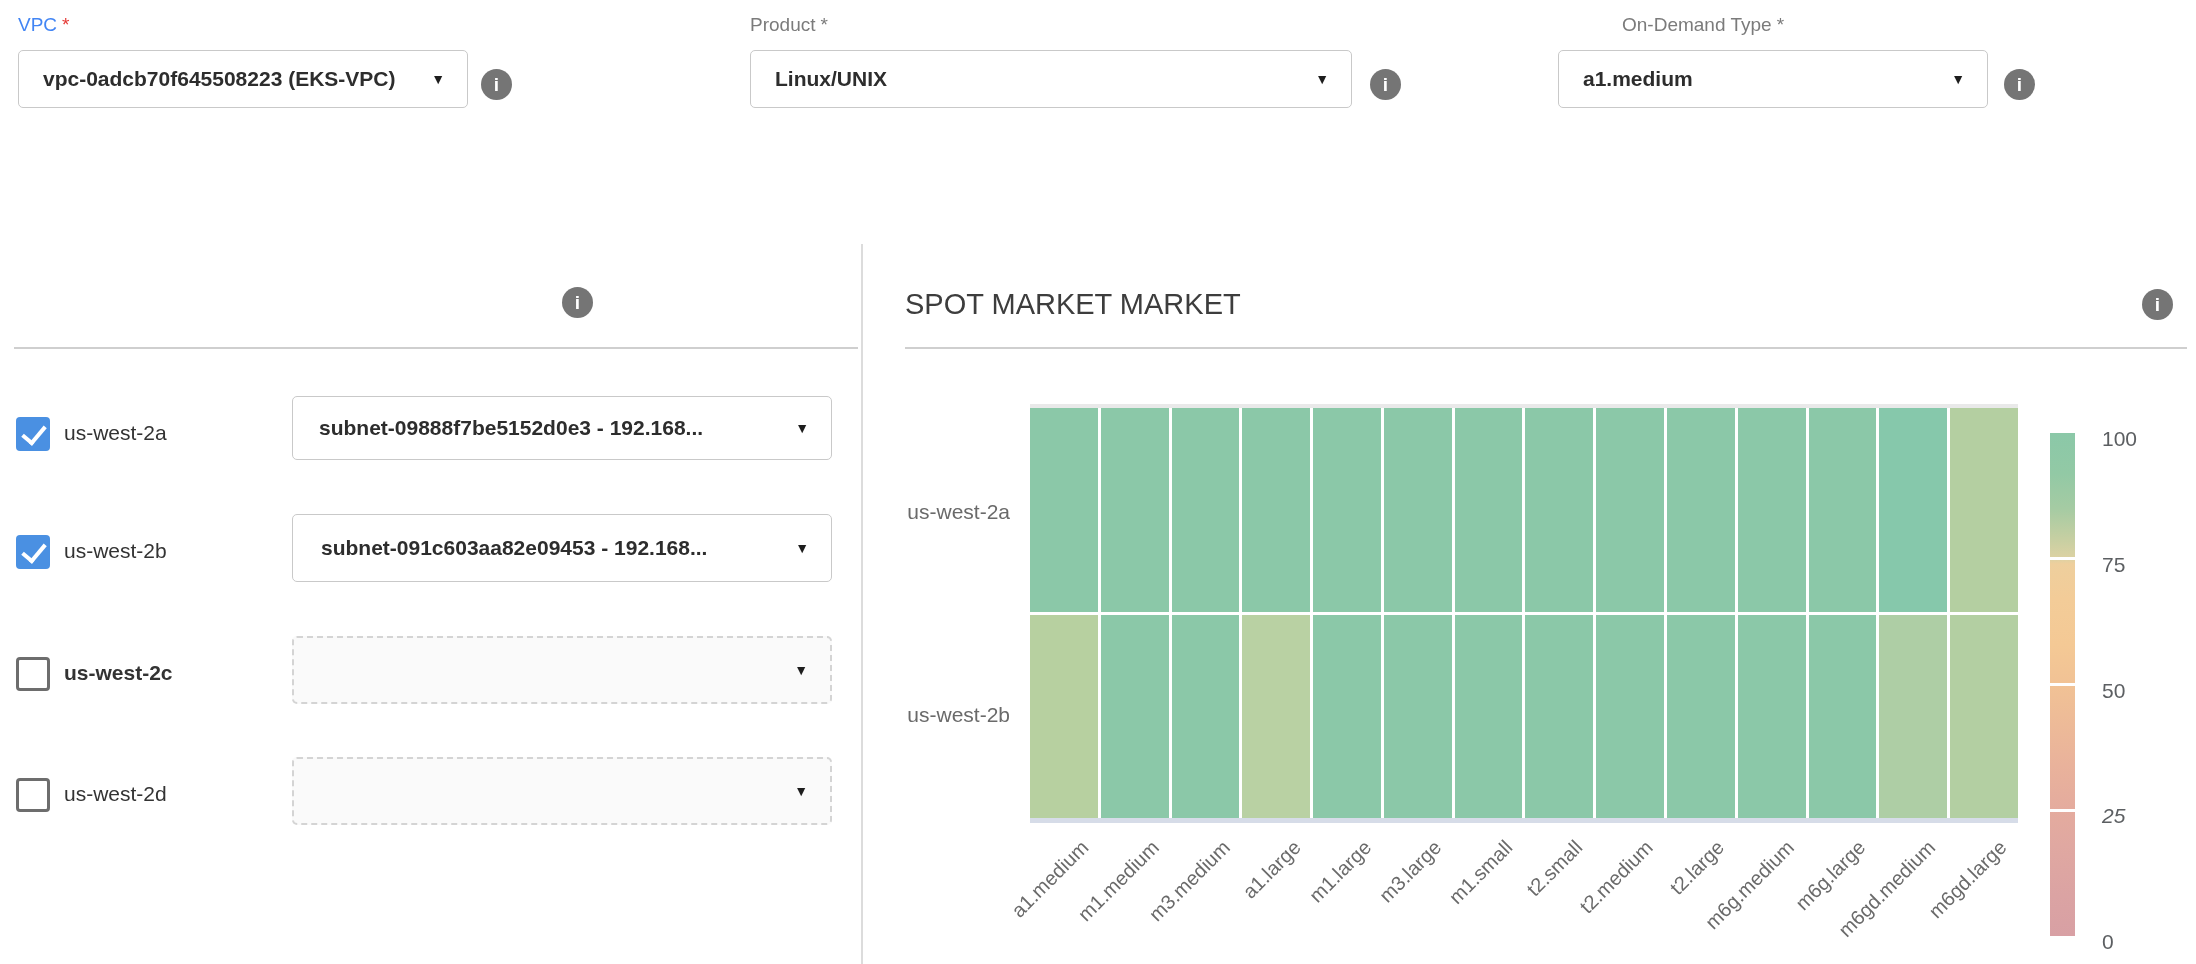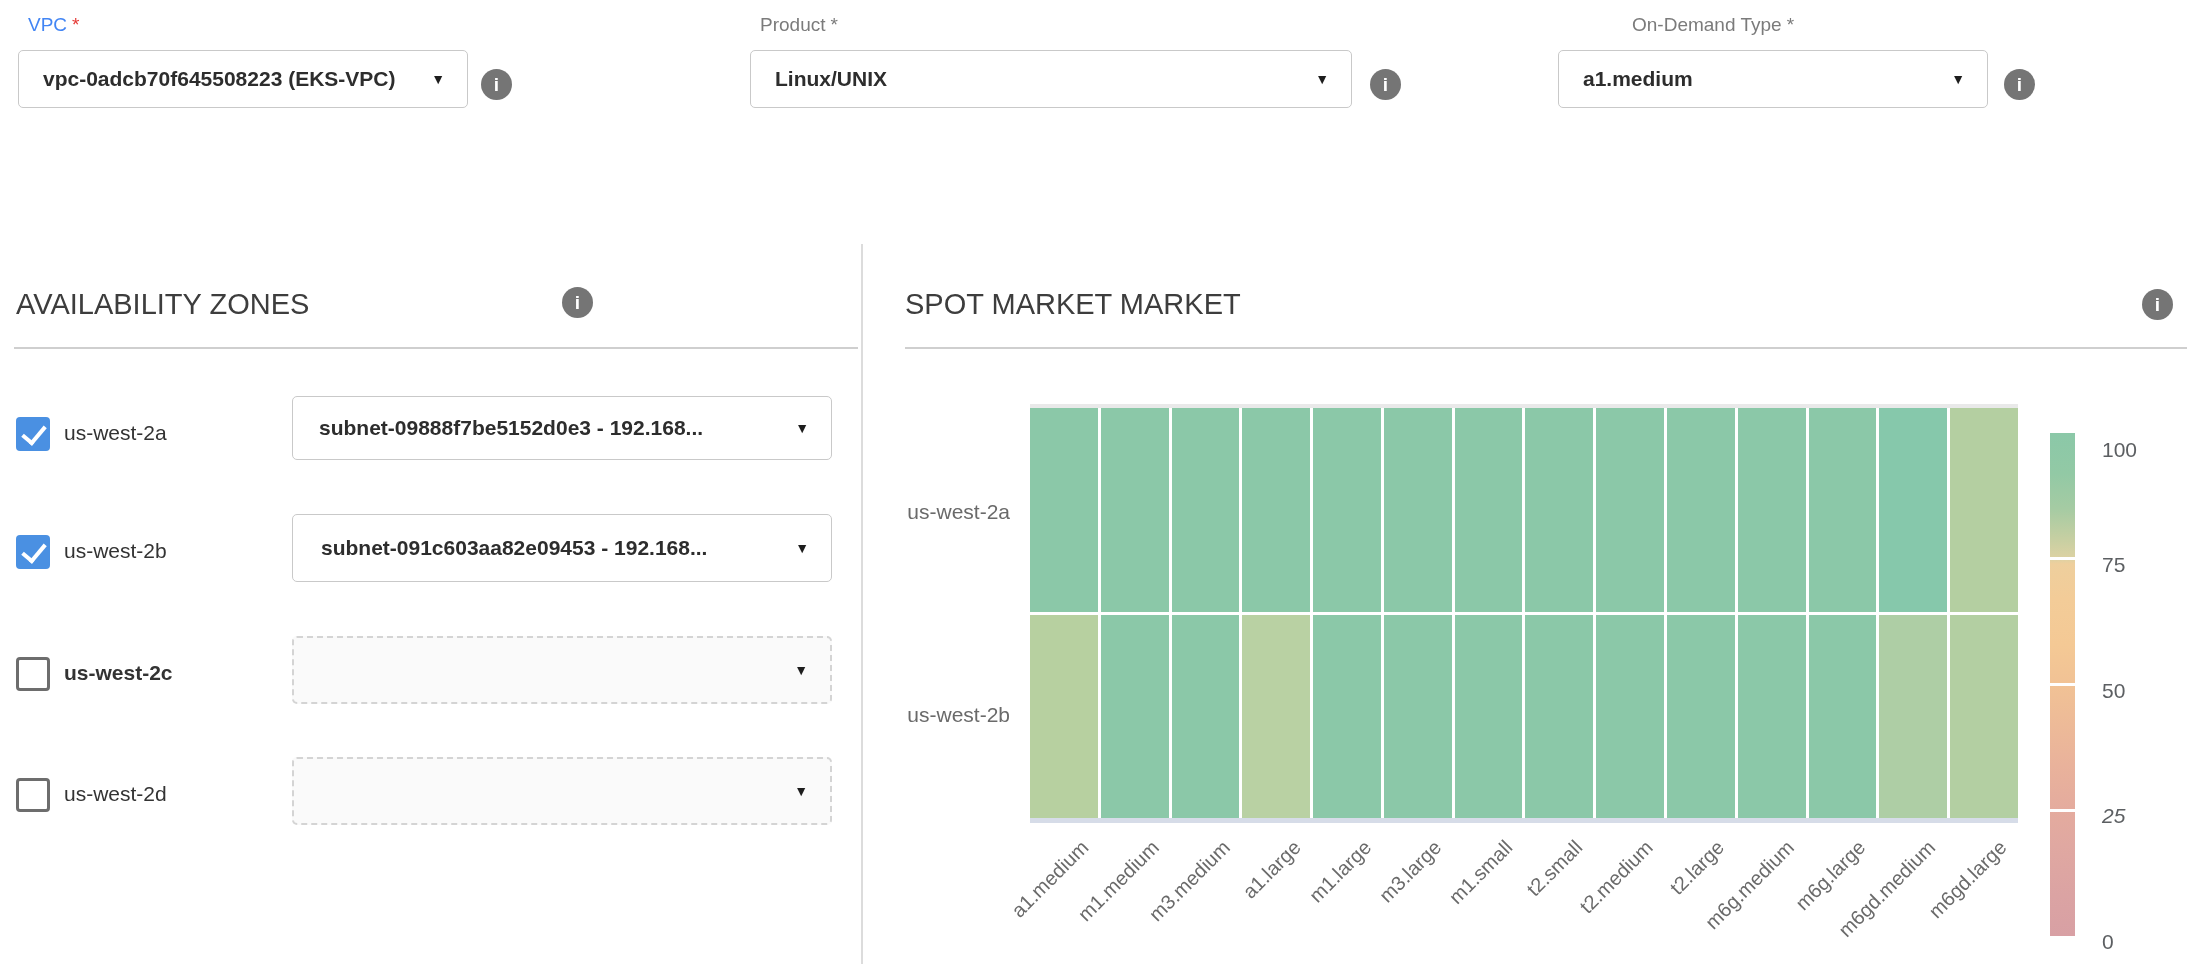--- a/index.html
+++ b/index.html
@@ -1,21 +1,21 @@
 <!DOCTYPE html>
 <html><head>
 <meta charset="utf-8">
 <style>
   html,body{margin:0;padding:0;background:#fff;}
   .stage{position:relative;width:2196px;height:964px;background:#fff;overflow:hidden;
          font-family:"Liberation Sans", sans-serif;color:#333;}
 
   
   .field-label{position:absolute;font-size:19px;color:#7b7b7b;white-space:nowrap;}
-  .field-label .lbl{color:inherit;margin-left:10px;}
+  .field-label .lbl{color:inherit;}
   .field-label.active .lbl{color:#4285f4;}
   .field-label .req{margin-left:5px;color:inherit;}
   .field-label.active .req{color:#e53935;}
   .select{position:absolute;height:58px;box-sizing:border-box;border:1px solid #c9c9c9;
           border-radius:5px;background:#fff;display:flex;align-items:center;
           padding:0 52px 0 24px;font-size:21px;color:#2d2d2d;cursor:pointer;}
   .select .val{overflow:hidden;white-space:nowrap;text-overflow:ellipsis;font-weight:bold;}
   .caret{position:absolute;right:22px;top:50%;transform:translateY(-52%);
          font-size:14px;color:#1d1d1d;line-height:1;}
   .select.dashed{border:2px dashed #d4d4d4;background:#fafafa;}
@@ -80,21 +80,20 @@
     <span class="lbl">On-Demand Type</span><span class="req">*</span>
   </div>
   <div class="select" style="left:1558px;top:50px;width:430px;">
     <span class="val">a1.medium</span>
     <span class="caret">▼</span>
   </div>
   <div class="info-icon" style="left:2004px;top:69px;">
     <span>i</span>
   </div>
 
-  <div class="section-title" style="left:16px;top:288px;">AVAILABILITY ZONES</div>
   <div class="info-icon" style="left:562px;top:287px;">
     <span>i</span>
   </div>
   <div class="hdivider" style="left:14px;top:347px;width:844px;"></div>
 
   <div id="az-rows">
       <div class="checkbox checked" style="left: 16px; top: 417px;">
         <span class="mark"></span>
       </div>
       <div class="zone-label" style="left: 64px; top: 421px;">us-west-2a</div>
@@ -190,20 +189,20 @@
 
   <div class="colorbar" style="left:2050px;top:433px;width:25px;height:503px;
        background:linear-gradient(to bottom,
          #8bc8a8 0%, #92c9a5 8%, #a5cba3 15%, #c6cfa2 21%, #ddd2a3 25%,
          #eecf9d 26%, #f3cc98 33%, #f4c995 42%, #f1c295 50%, #eebc97 56%,
          #e9b29b 66%, #e4ab9e 75%, #e0a8a1 82%, #dba3a3 92%, #d8a0a4 100%);"></div>
   <div class="cb-sep" style="left:2050px;top:557px;width:25px;"></div>
   <div class="cb-sep" style="left:2050px;top:683px;width:25px;"></div>
   <div class="cb-sep" style="left:2050px;top:809px;width:25px;"></div>
   <div id="cb-ticks">
-      <div class="cb-tick" style="left: 2102px; top: 438px;">100</div>
+      <div class="cb-tick" style="left: 2102px; top: 427px;">100</div>
       <div class="cb-tick" style="left: 2102px; top: 553px;">75</div>
       <div class="cb-tick" style="left: 2102px; top: 679px;">50</div>
       <div class="cb-tick" style="left: 2102px; top: 804px; font-style: italic;">25</div>
       <div class="cb-tick" style="left: 2102px; top: 930px;">0</div>
     </div>
 
 </div>
 
 </body></html>

